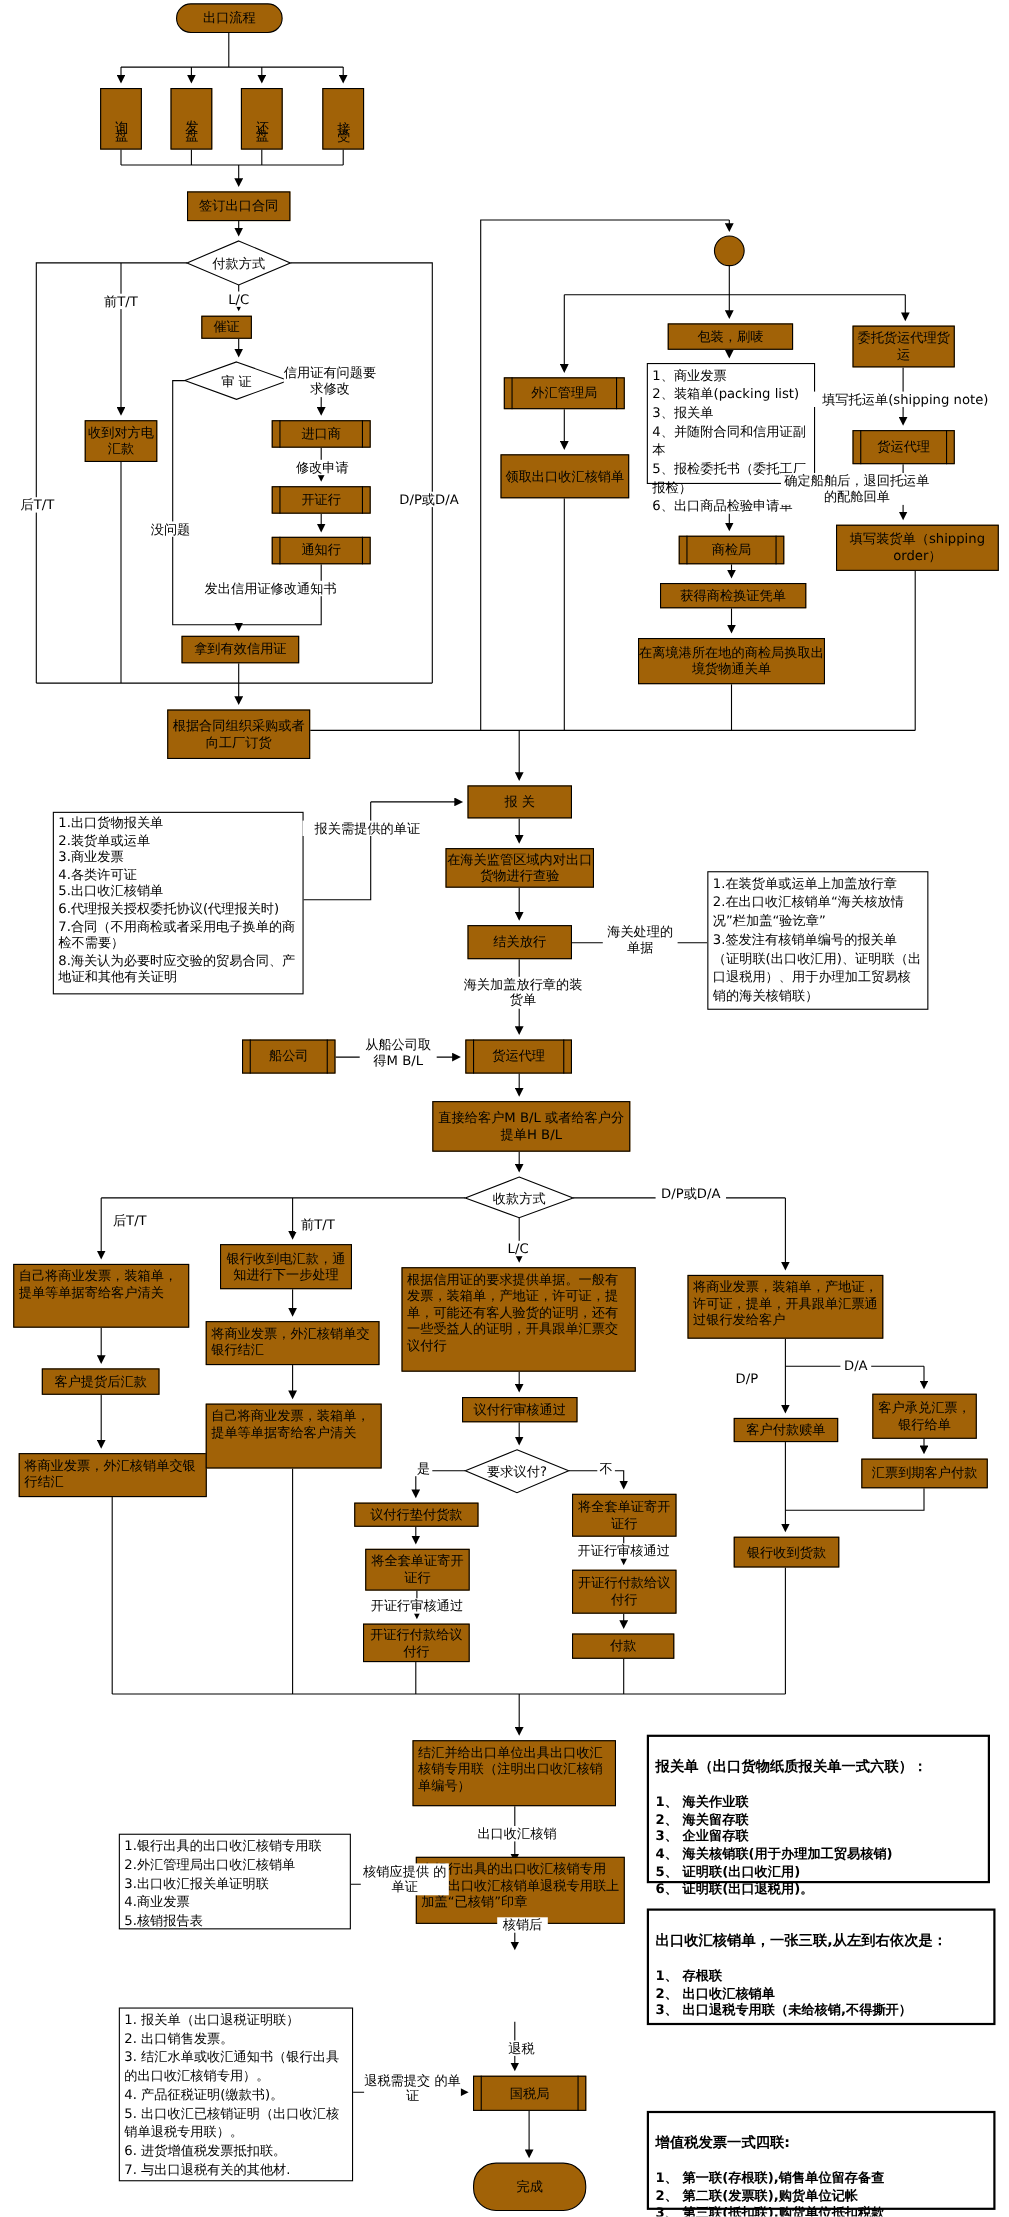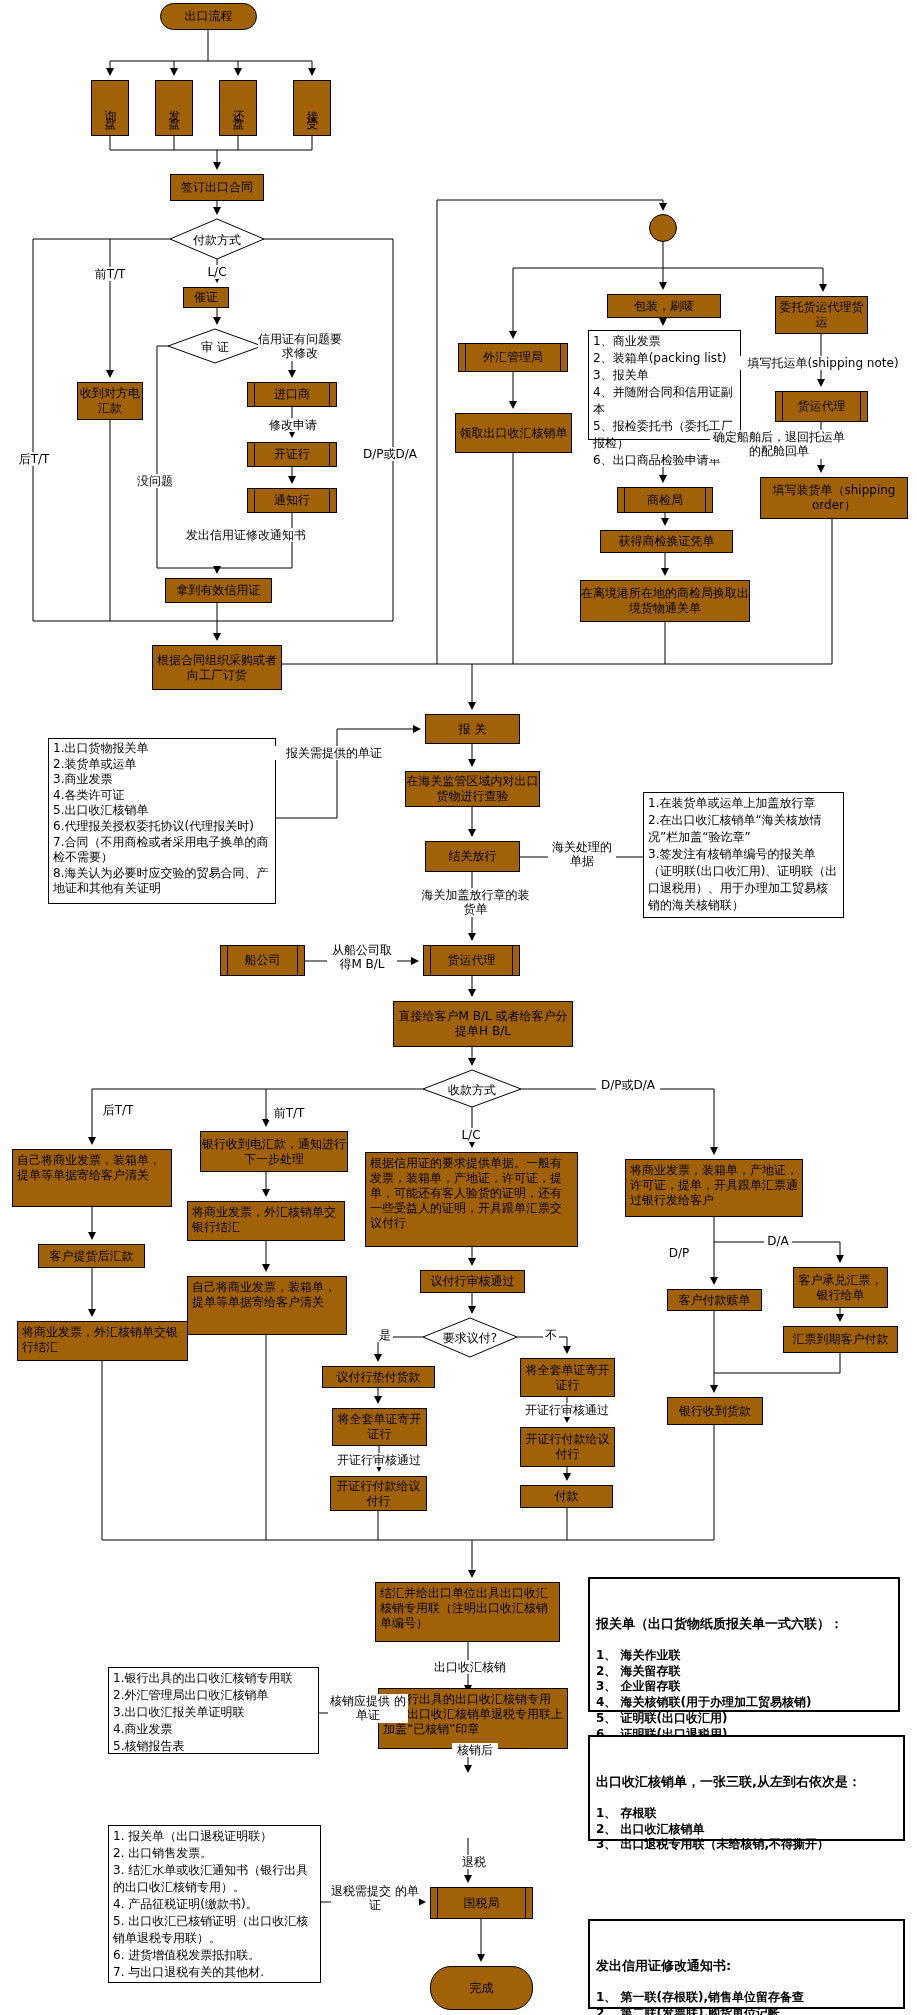--- a/index.html
+++ b/index.html
@@ -12,21 +12,21 @@
   .term{border-radius:14px;}
   .circ{border-radius:50%;}
   .v{writing-mode:vertical-lr;letter-spacing:8px;}
   .predef::before,.predef::after{content:"";position:absolute;top:-1px;bottom:-1px;border-left:1px solid #000;}
   .predef::before{left:6px;} .predef::after{right:6px;}
   .lbl{position:absolute;background:#fff;text-align:center;line-height:1.2;z-index:3;white-space:pre-line;}
   .dlabel{position:absolute;text-align:center;z-index:3;}
   .list{position:absolute;border:1px solid #000;background:#fff;box-sizing:border-box;
     padding:2px 4px;text-align:left;white-space:pre-line;line-height:1.3;z-index:2;}
   .lh14{line-height:1.42;}
-  .note{border-width:2px;padding:20px 6px;line-height:1.32;}
+  .note{border-width:2px;padding:3px 6px;line-height:1.32;}
   .nt{font-weight:bold;font-size:13px;white-space:pre-line;}
   .ni{white-space:pre-line;font-weight:bold;}
 </style>
 </head>
 <body>
 
 <div class="canvas">
 
   <svg class="wires" width="917" height="2015" viewBox="0 0 917 2015">
     <defs>
@@ -169,21 +169,21 @@
 2.在出口收汇核销单“海关核放情况”栏加盖“验讫章”
 3.签发注有核销单编号的报关单（证明联(出口收汇用)、证明联（出口退税用）、用于办理加工贸易核销的海关核销联）</div>
   <div class="box predef" style="left:220px;top:945px;width:85px;height:31px">船公司</div>
   <div class="box predef" style="left:423px;top:945px;width:97px;height:31px">货运代理</div>
   <div class="box" style="left:393px;top:1001px;width:180px;height:46px">直接给客户M B/L 或者给客户分提单H B/L</div>
   <div class="dlabel" style="left:425px;top:1082px;width:94px">收款方式</div>
 
   <div class="box al" style="left:12px;top:1149px;width:160px;height:58px">自己将商业发票，装箱单，提单等单据寄给客户清关</div>
   <div class="box" style="left:38px;top:1244px;width:107px;height:24px">客户提货后汇款</div>
   <div class="box al" style="left:17px;top:1321px;width:171px;height:40px">将商业发票，外汇核销单交银行结汇</div>
-  <div class="box" style="left:200px;top:1131px;width:148px;height:41px">银行收到电汇款，通知进行下一步处理</div>
+  <div class="box" style="left:200px;top:1131px;width:120px;height:41px">银行收到电汇款，通知进行下一步处理</div>
   <div class="box al" style="left:187px;top:1201px;width:158px;height:40px">将商业发票，外汇核销单交银行结汇</div>
   <div class="box al" style="left:187px;top:1276px;width:160px;height:59px">自己将商业发票，装箱单，提单等单据寄给客户清关</div>
   <div class="box al" style="left:365px;top:1152px;width:213px;height:95px">根据信用证的要求提供单据。一般有发票，装箱单，产地证，许可证，提单，可能还有客人验货的证明，还有一些受益人的证明，开具跟单汇票交议付行</div>
   <div class="box" style="left:420px;top:1270px;width:105px;height:23px">议付行审核通过</div>
   <div class="dlabel" style="left:425px;top:1330px;width:90px">要求议付?</div>
   <div class="box" style="left:322px;top:1366px;width:113px;height:22px">议付行垫付货款</div>
   <div class="box" style="left:332px;top:1408px;width:95px;height:38px">将全套单证寄开证行</div>
   <div class="box" style="left:330px;top:1476px;width:97px;height:35px">开证行付款给议付行</div>
   <div class="box" style="left:520px;top:1358px;width:95px;height:39px">将全套单证寄开证行</div>
   <div class="box" style="left:520px;top:1427px;width:95px;height:40px">开证行付款给议付行</div>
@@ -220,21 +220,21 @@
 5、 证明联(出口收汇用)
 6、 证明联(出口退税用)。</div>
   </div>
   <div class="list note" style="left:588px;top:1735px;width:317px;height:106px">
     <div class="nt">出口收汇核销单，一张三联,从左到右依次是：</div>
     <div class="ni">1、 存根联
 2、 出口收汇核销单
 3、 出口退税专用联（未给核销,不得撕开）</div>
   </div>
   <div class="list note" style="left:588px;top:1919px;width:317px;height:90px">
-    <div class="nt">发出信用证修改通知书:</div>
+    <div class="nt">增值税发票一式四联:</div>
     <div class="ni">1、 第一联(存根联),销售单位留存备查
 2、 第二联(发票联),购货单位记帐
 3、 第三联(抵扣联),购货单位抵扣税款
 4、 第四联(记帐联),销售单位记帐</div>
   </div>
 
   <div class="lbl" style="left:86px;top:267px;width:48px">前T/T</div>
   <div class="lbl" style="left:14px;top:452px;width:40px">后T/T</div>
   <div class="lbl" style="left:203px;top:265px;width:28px">L/C</div>
   <div class="lbl" style="left:258px;top:332px;width:84px">信用证有问题要求修改</div>

